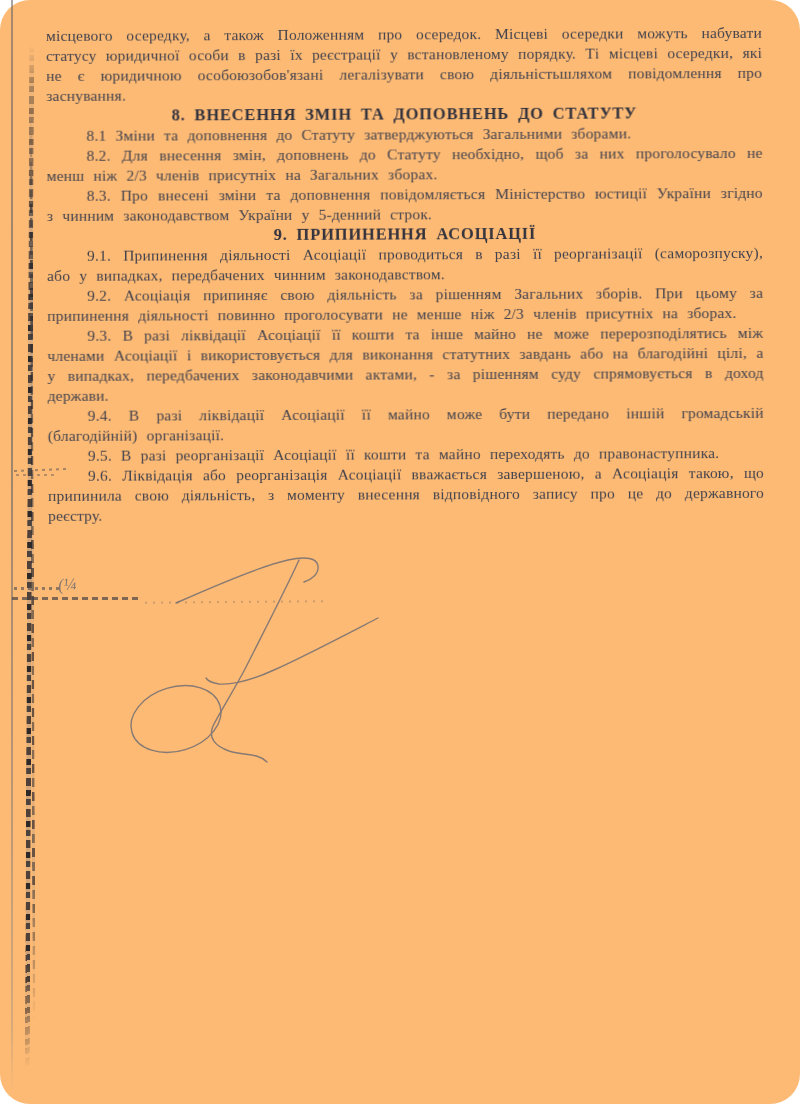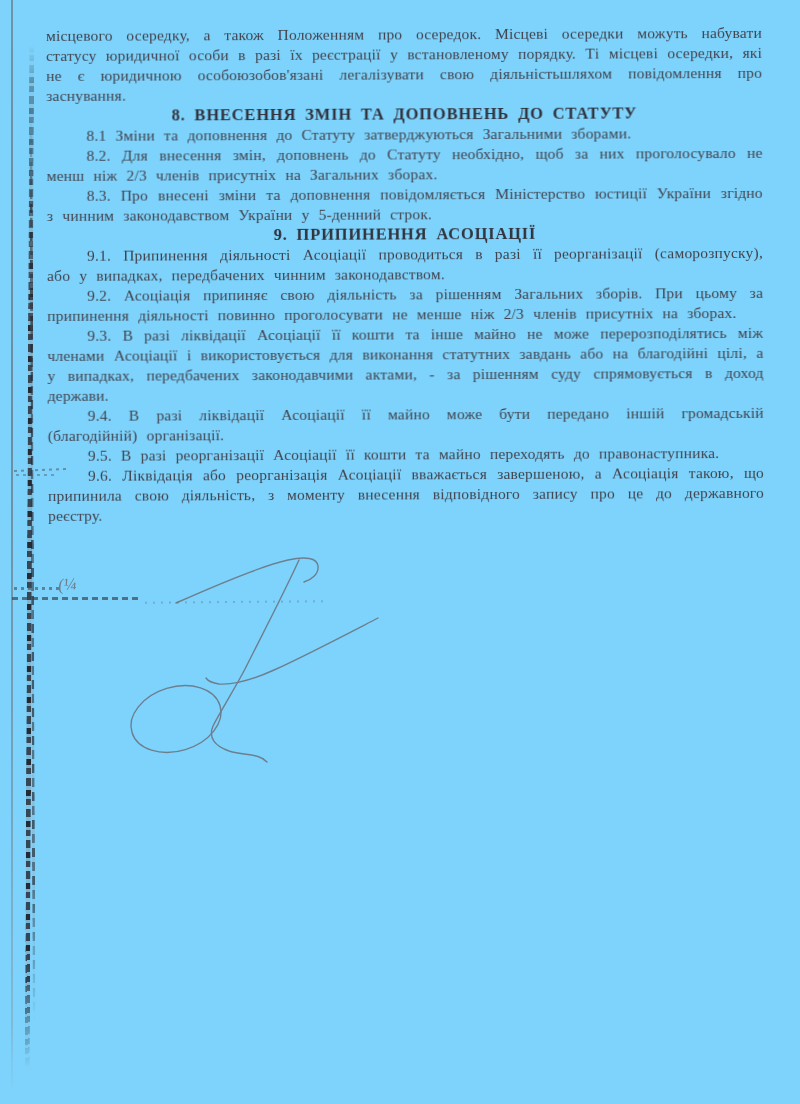--- a/index.html
+++ b/index.html
@@ -1,21 +1,21 @@
 <!DOCTYPE html>
 <html><head>
 <meta charset="utf-8">
 <style>
   html,body{margin:0;padding:0;}
   body{
     width:800px;height:1104px;position:relative;overflow:hidden;
     background:#ffffff;
     font-family:"Liberation Serif","DejaVu Serif",serif;
   }
-  .page{position:absolute;inset:0;background:#7dd3fc;}
+  .page{position:absolute;inset:0;background:#fdba74;border-radius:30px;}
 
   
   .edge-line{
     position:absolute;left:11px;top:0;width:2px;height:1092px;
     background:linear-gradient(to bottom,
       rgba(95,95,100,.55) 0,rgba(95,95,100,.6) 40%,
       rgba(110,110,116,.45) 75%,rgba(130,130,136,.3) 94%,rgba(130,130,136,0) 100%);
   }
   .edge-band{
     position:absolute;left:27px;top:46px;width:5px;height:1022px;

